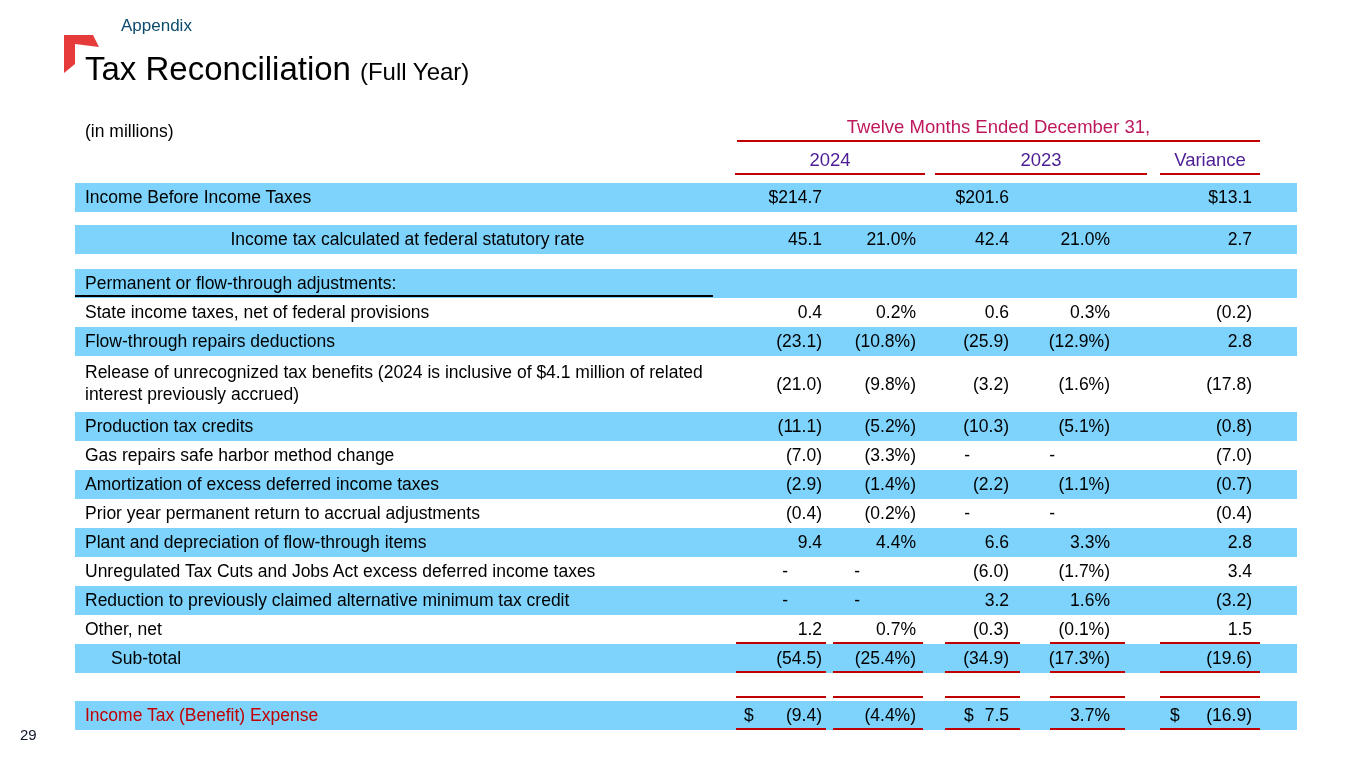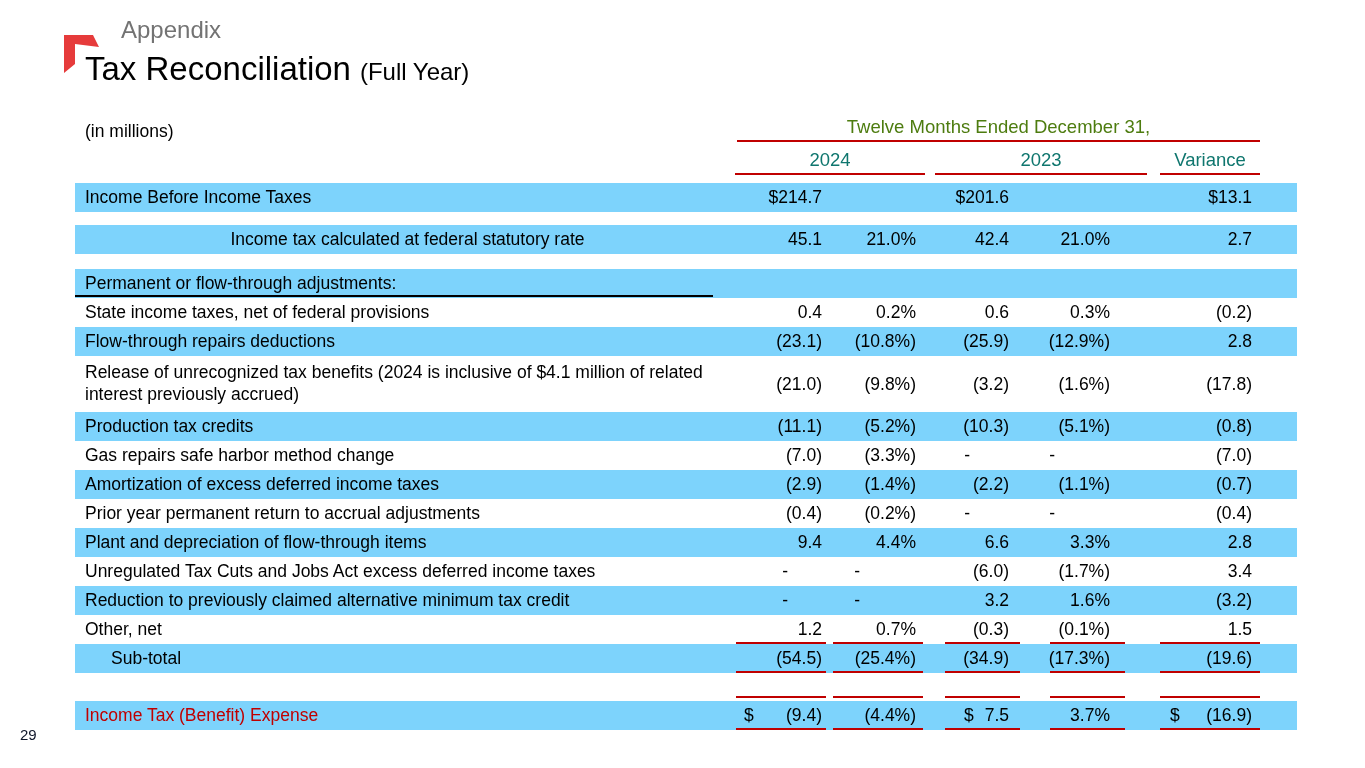--- a/index.html
+++ b/index.html
@@ -1,36 +1,36 @@
 <!DOCTYPE html>
 <html><head>
 <meta charset="utf-8">
 <style>
   html,body { margin:0; padding:0; background:#fff; }
   .slide {
     position:relative; width:1365px; height:768px; background:#ffffff;
     font-family:"Liberation Sans", sans-serif; color:#000; overflow:hidden;
   }
   
-  .eyebrow { position:absolute; left:121px; top:16px; font-size:24px; color:#737373; }
+  .eyebrow { position:absolute; left:121px; top:16px; font-size:17px; color:#0c4a6e; }
   .logo { position:absolute; left:63px; top:30px; width:38px; height:46px; }
   .title { position:absolute; left:85px; top:50px; font-size:33px; white-space:nowrap; }
   .title .suffix { font-size:24px; margin-left:9px; }
   .pagenum { position:absolute; left:20px; top:726px; font-size:15px; color:#0f172a; }
 
   
   .table-area { position:absolute; left:75px; top:112px; width:1222px; }
 
   .hdr1 { display:grid; grid-template-columns:655px 532px 35px; align-items:end; height:30px; }
   .units { font-size:17.5px; padding-left:10px; }
-  .hdr-span { text-align:center; color:#4d7c0f; font-size:18.5px;
+  .hdr-span { text-align:center; color:#be185d; font-size:18.5px;
               border-bottom:2px solid #C00000; margin:0 2px 0 7px; padding-bottom:2px; }
 
   .hdr2 { display:grid; grid-template-columns:655px 200px 220px 112px 35px; align-items:end; height:33px; }
-  .hgroup { text-align:center; color:#0f766e; font-size:18.5px;
+  .hgroup { text-align:center; color:#4c1d95; font-size:18.5px;
             border-bottom:2px solid #C00000; padding-bottom:2px; }
   .g2024 { margin:0 5px; }
   .g2023 { margin:0 3px 0 5px; }
   .gvar  { margin:0 2px 0 10px; }
 
   .tbody { margin-top:8px; }
 
   .trow { display:grid; grid-template-columns:655px 100px 110px 105px 105px 112px 35px;
           align-items:center; min-height:29px; position:relative; }
   .trow.shaded { background:#7dd3fc; }

